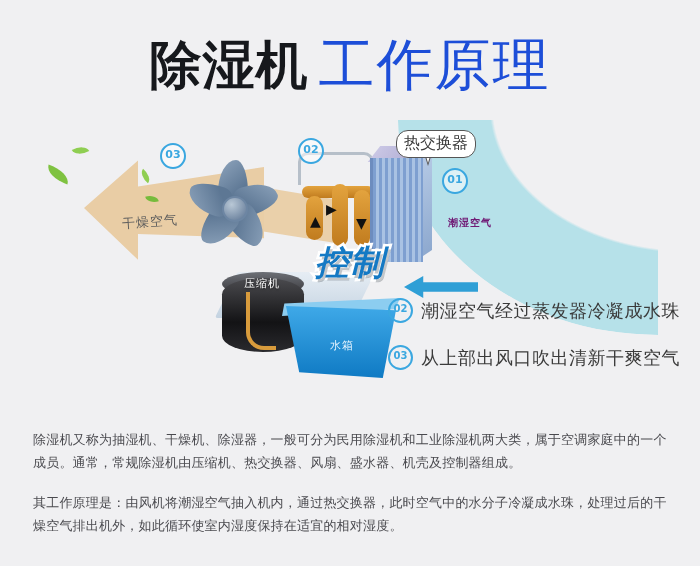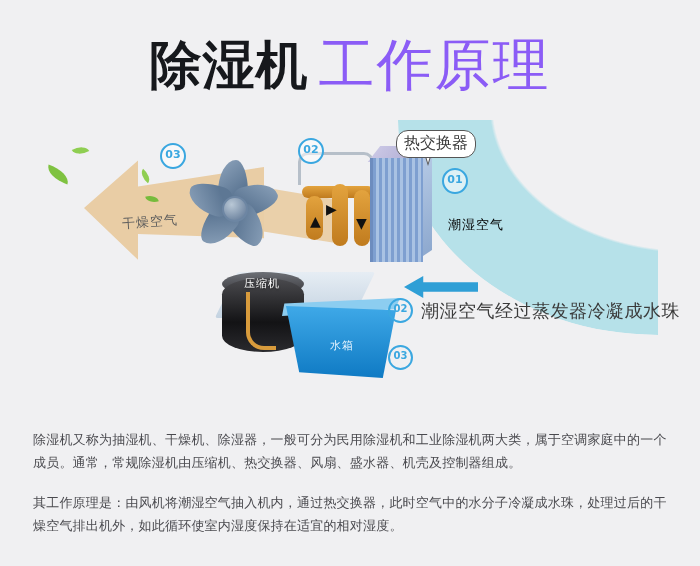--- a/index.html
+++ b/index.html
@@ -26,21 +26,21 @@
   .title-strong {
     font-size: 52px;
     font-weight: 700;
     color: #16181c;
     letter-spacing: 1px;
     vertical-align: middle;
   }
   .title-light {
     font-size: 56px;
     font-weight: 400;
-    color: #8b5cf6;
+    color: #1d4ed8;
     letter-spacing: 2px;
     margin-left: 10px;
     vertical-align: middle;
   }
 
   
   .stage {
     position: absolute;
     left: 0; top: 120px;
     width: 700px; height: 290px;
@@ -263,21 +263,21 @@
     font-weight: bold;
     text-align: center;
     line-height: 19px;
     background: rgba(255,255,255,.55);
   }
   .ring.r03 { left: 160px; top: 23px; }
   .ring.r02 { left: 298px; top: 18px; }
   .ring.r01 { left: 442px; top: 48px; }
   .label-wet {
     position: absolute; left: 448px; top: 96px;
-    font-size: 13px; color: #000000; letter-spacing: 1px;
+    font-size: 10px; color: #701a75; letter-spacing: 1px; font-weight: bold;
   }
 
   
   .overlay-title {
     position: absolute;
     left: 0; top: 242px;
     width: 700px;
     text-align: center;
     font-size: 34px;
     font-weight: 700;
@@ -393,28 +393,30 @@
   <div class="tank"></div>
   <div class="tank-label">水箱</div>
 
   <div class="ring r03">03</div>
   <div class="ring r02">02</div>
   <div class="ring r01">01</div>
   <div class="label-wet">潮湿空气</div>
 </div>
 
 <div class="overlay-title">
+  <span>控制</span>
 </div>
 
 <div class="steps">
   <div class="step-row">
     <div class="ring-s">02</div>
     <div class="step-text">潮湿空气经过蒸发器冷凝成水珠</div>
   </div>
   <div class="step-row">
     <div class="ring-s">03</div>
+    <div class="step-text">从上部出风口吹出清新干爽空气</div>
   </div>
 </div>
 
 <div class="body-copy">
   <p>除湿机又称为抽湿机、干燥机、除湿器，一般可分为民用除湿机和工业除湿机两大类，属于空调家庭中的一个成员。通常，常规除湿机由压缩机、热交换器、风扇、盛水器、机壳及控制器组成。</p>
   <p>其工作原理是：由风机将潮湿空气抽入机内，通过热交换器，此时空气中的水分子冷凝成水珠，处理过后的干燥空气排出机外，如此循环使室内湿度保持在适宜的相对湿度。</p>
 </div>
 
 </body></html>

